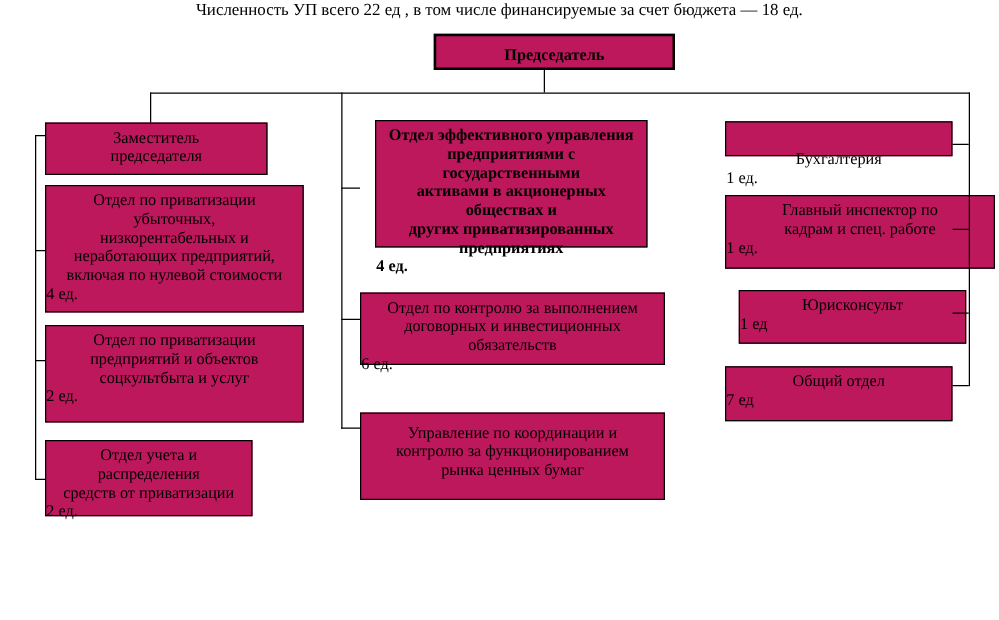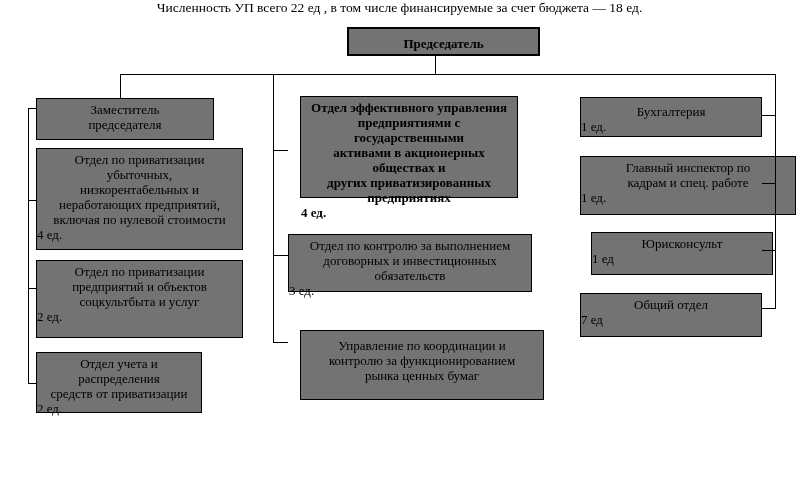--- a/index.html
+++ b/index.html
@@ -3,21 +3,21 @@
 <meta charset="utf-8">
 <style>
   html,body { margin:0; padding:0; background:#ffffff; }
   #stage {
     position:relative; width:799px; height:496px; background:#ffffff;
     font-family:"Liberation Serif", serif; color:#000;
     overflow:hidden;
   }
   .box {
     position:absolute; box-sizing:border-box;
-    border:1px solid #000; background:#737373;
+    border:1px solid #000; background:#be185d;
     font-size:13px; line-height:15px;
     padding-top:3px;
   }
   .box .title { white-space:pre-line; text-align:center; padding:0 4px; }
   .box .units { text-align:left; padding-right:14px; }
   .box.root {
     border-width:2px; display:flex; align-items:center; justify-content:center;
     font-weight:bold; font-size:13px;
   }
   .hline, .vline { position:absolute; background:#000; }
@@ -64,29 +64,29 @@
 предприятиями с государственными
 активами в акционерных обществах и
 других приватизированных
 предприятиях</div>
     <div class="units">4 ед.</div>
   </div>
   <div class="box" style="left:288px; top:234px; width:244px; height:58px;">
     <div class="title">Отдел по контролю за выполнением
 договорных и инвестиционных
 обязательств</div>
-    <div class="units">3 ед.</div>
+    <div class="units">6 ед.</div>
   </div>
-  <div class="box" style="left:288px; top:330px; width:244px; height:70px; padding-top:7px;margin-left:12px;">
+  <div class="box" style="left:288px; top:330px; width:244px; height:70px; padding-top:7px;">
     <div class="title">Управление по координации и
 контролю за функционированием
 рынка ценных бумаг</div>
   </div>
 
-  <div class="box" style="left:580px; top:97px; width:182px; height:40px; padding-top:6px;">
+  <div class="box" style="left:580px; top:97px; width:182px; height:28px; padding-top:21px;">
     <div class="title">Бухгалтерия</div>
     <div class="units">1 ед.</div>
   </div>
   <div class="box" style="left:580px; top:156px; width:216px; height:59px;">
     <div class="title">Главный инспектор по
 кадрам и спец. работе</div>
     <div class="units">1 ед.</div>
   </div>
   <div class="box" style="left:580px; top:232px; width:182px; height:43px;margin-left:11px;">
     <div class="title">Юрисконсульт</div>

